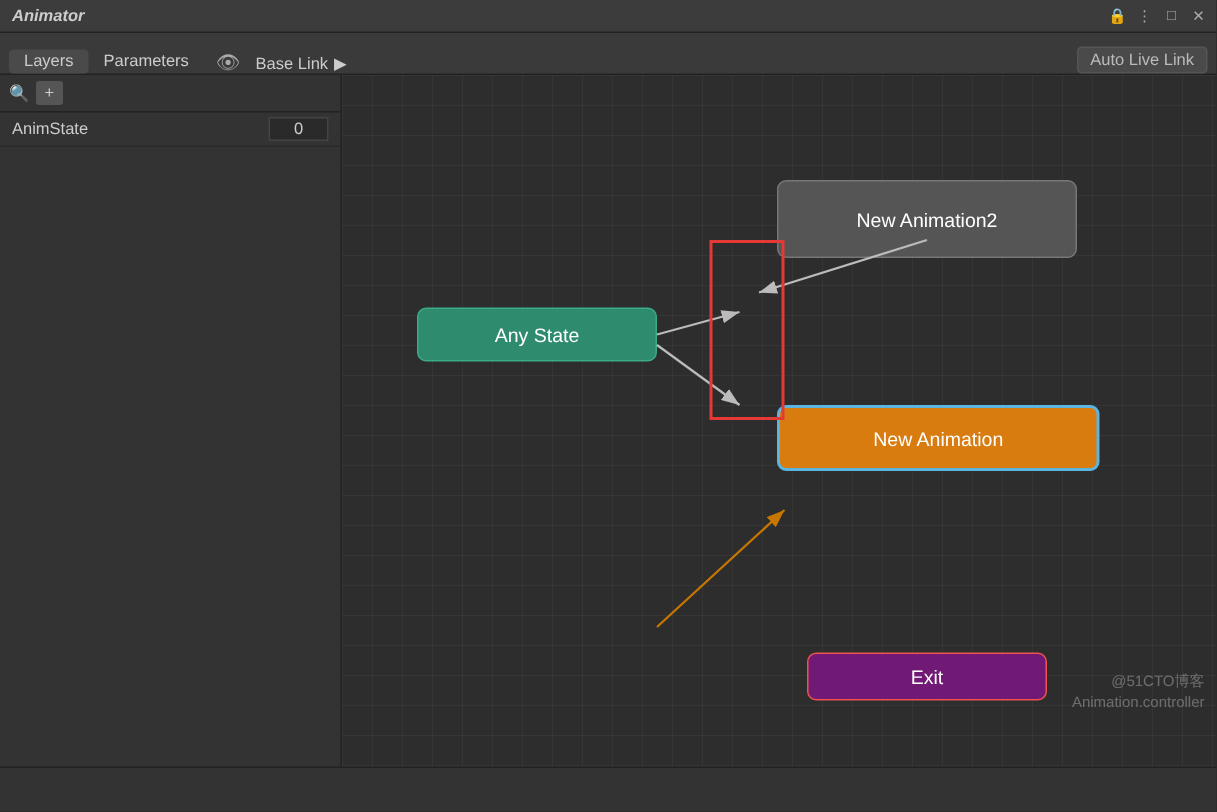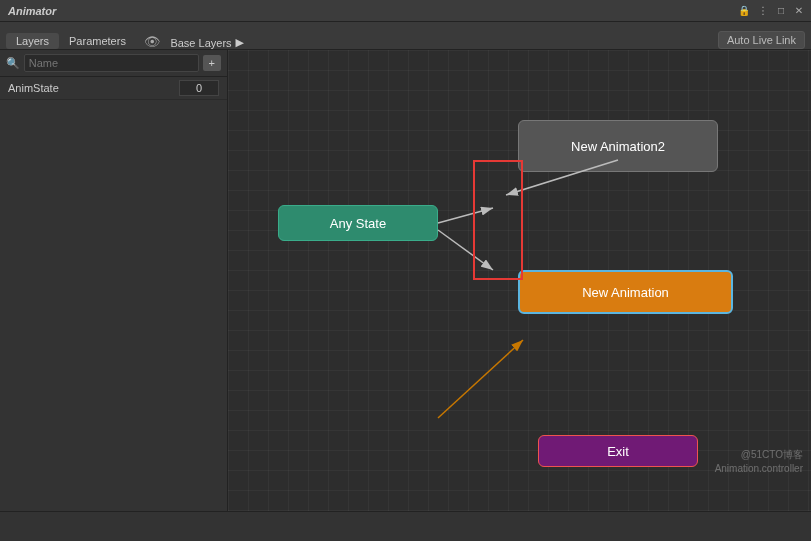--- a/index.html
+++ b/index.html
@@ -292,30 +292,29 @@
     <span class="win-btn">□</span>
     <span class="win-btn">✕</span>
   </div>
 </div>
 
 <div id="toolbar">
   <div class="tab active">Layers</div>
   <div class="tab">Parameters</div>
   <span class="eye-icon">👁</span>
   <div class="breadcrumb">
-    <span>Base Layers</span>
+    <span>Base Link</span>
     <span>▶</span>
   </div>
   <div class="auto-live-link">Auto Live Link</div>
 </div>
 
 <div id="left-panel">
   <div id="search-bar">
     <span style="color:#aaa; font-size:11px;">🔍</span>
-    <input type="text" placeholder="Name" style="">
     <button class="add-btn">+</button>
   </div>
   <div class="param-row">
     <span class="param-name">AnimState</span>
     <input class="param-value" type="text" value="0" style="">
   </div>
 </div>
 
 <div id="canvas-area">
 

